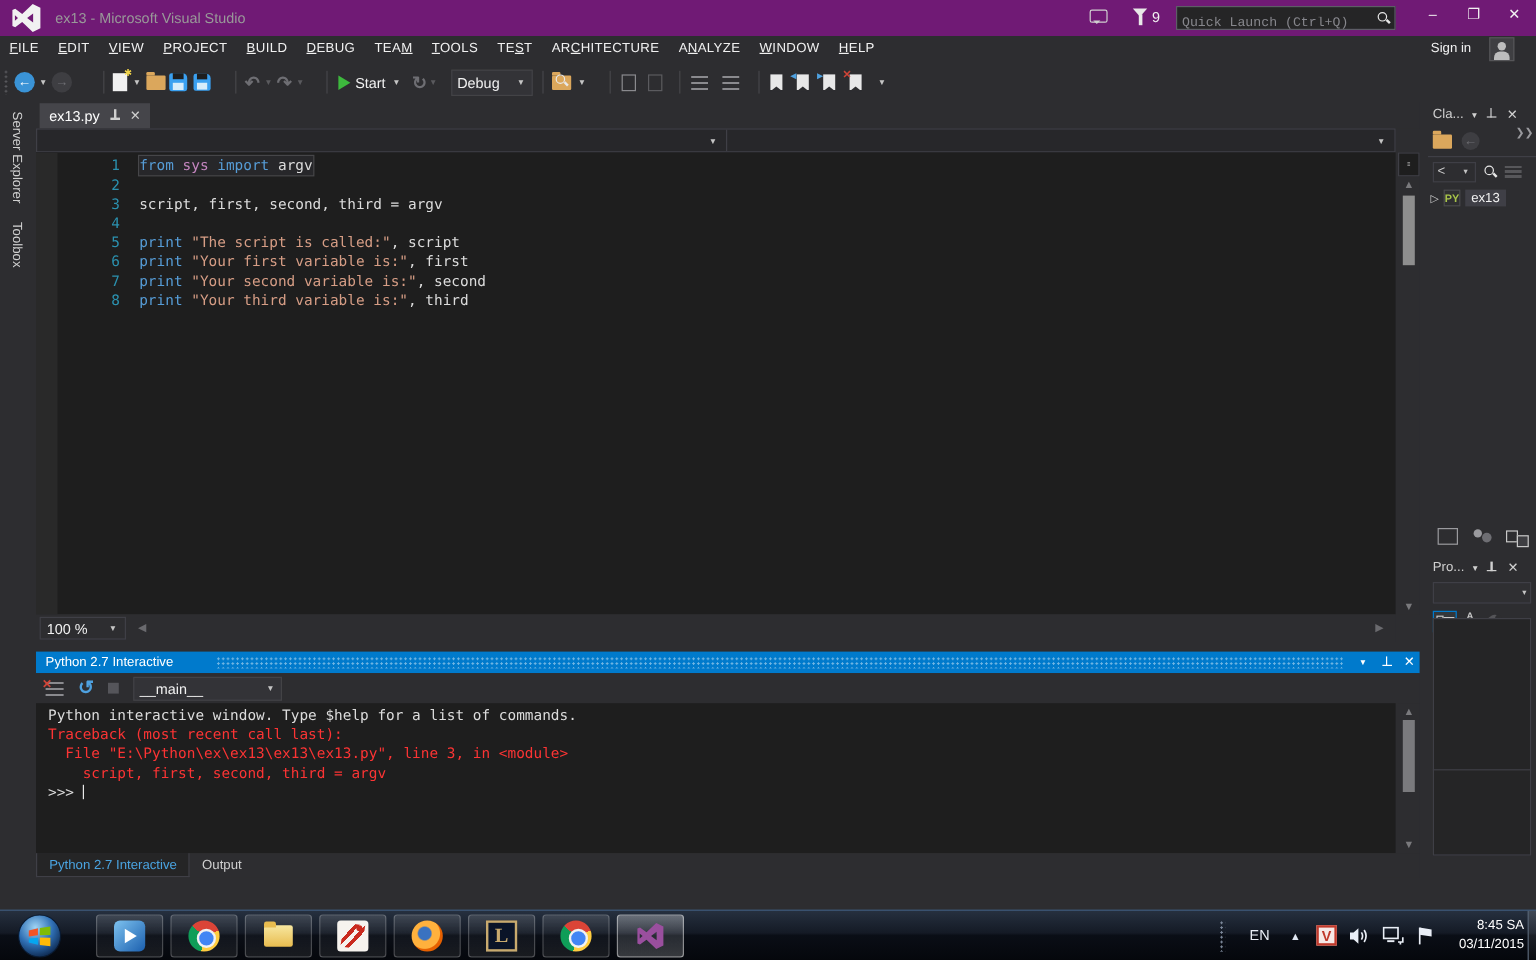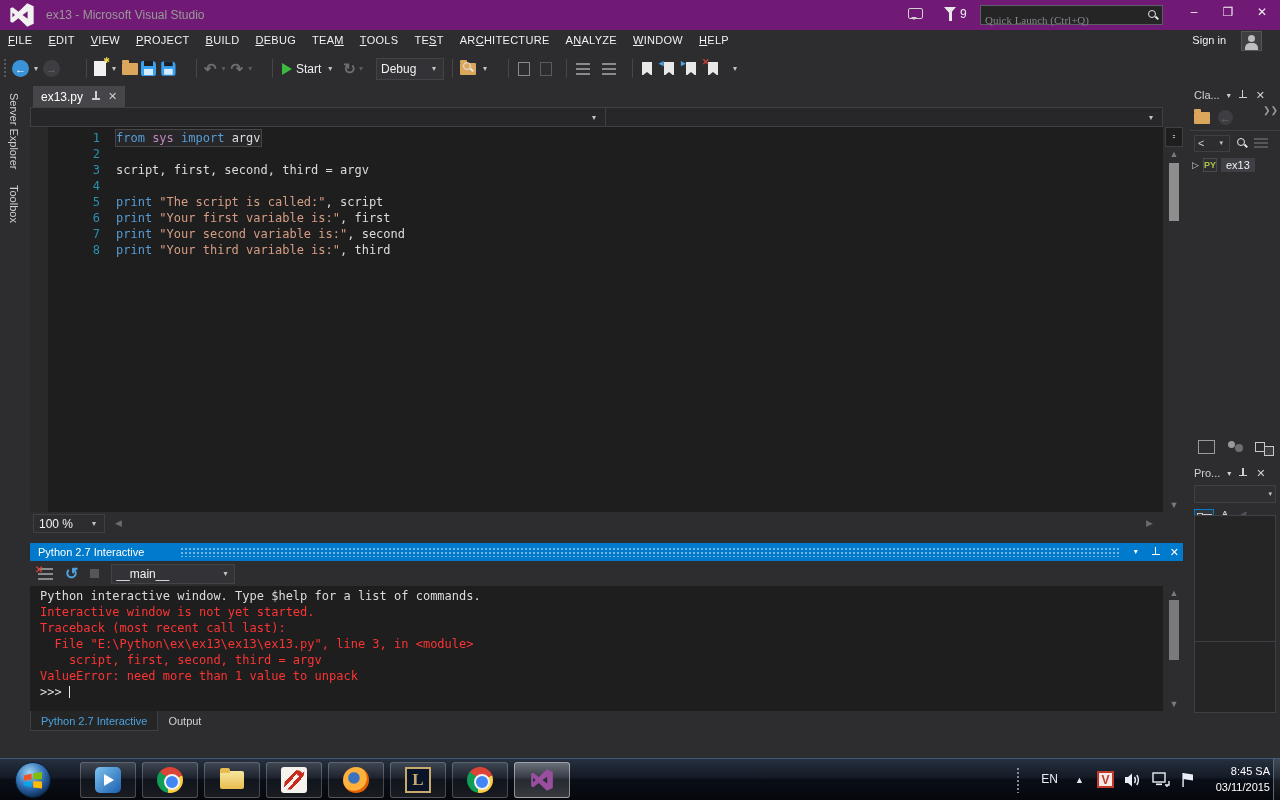--- a/index.html
+++ b/index.html
@@ -15,21 +15,21 @@
     border:1px solid #d0d0d0; border-radius:2px; }
   #feedback-icon::after { content:""; position:absolute; left:2px; bottom:-5px;
     border:3px solid transparent; border-top-color:#d0d0d0; }
   #notif-funnel { position:absolute; left:944px; top:7px; width:0; height:0;
     border-left:6px solid transparent; border-right:6px solid transparent; border-top:7px solid #e8e8e8; }
   #notif-funnel::after { content:""; position:absolute; left:-1.5px; top:-2px; width:3px; height:9px; background:#e8e8e8; }
   #notif-count { position:absolute; left:960px; top:7px; font-size:12px; color:#f1f1f1; }
   #quick-launch { position:absolute; left:980px; top:5px; width:183px; height:20px;
     background:#252526; border:1px solid #5d5d66; }
   #quick-launch input { width:158px; height:28px; background:transparent; border:none; outline:none;
-    color:#c8c8c8; font-size:11px; padding:0 4px; font-family:Liberation Serif, serif; }
+    color:#c8c8c8; font-size:11px; padding:0 4px; font-family:Liberation Mono, monospace; }
   #quick-launch input::placeholder { color:#87878d; }
   .magnifier { position:relative; display:inline-block; width:12px; height:12px; }
   .magnifier::before { content:""; position:absolute; left:1px; top:1px; width:6px; height:6px;
     border:1.5px solid #e8e8e8; border-radius:50%; }
   .magnifier::after { content:""; position:absolute; left:8px; top:8px; width:4px; height:1.5px;
     background:#e8e8e8; transform:rotate(45deg); }
   #ql-mag { position:absolute; right:3px; top:3px; }
   .win-btn { position:absolute; top:0; width:32px; height:24px; color:#f1f1f1; font-size:12px;
     text-align:center; line-height:24px; }
   #btn-min { left:1178px; } #btn-restore { left:1212px; } #btn-close { left:1246px; }
@@ -462,25 +462,23 @@
       <span class="resetlines-ic"></span>
       <span class="undo-blue">↺</span>
       <span class="sq-btn"></span>
       <div class="combo" id="iw-combo">
         <span>__main__</span>
         <span class="caret">▾</span>
       </div>
     </div>
     <div id="iw-output">
         <div class="out-line normal">Python interactive window. Type $help for a list of commands.</div>
-        <div class="out-line error">Interactive window is not yet started.</div>
         <div class="out-line error">Traceback (most recent call last):</div>
         <div class="out-line error">  File "E:\Python\ex\ex13\ex13\ex13.py", line 3, in &lt;module&gt;</div>
         <div class="out-line error">    script, first, second, third = argv</div>
-        <div class="out-line error">ValueError: need more than 1 value to unpack</div>
         <div class="out-line prompt">&gt;&gt;&gt; <span class="cursor-bar"></span></div>
       </div>
     <div id="iw-scroll">
       <div class="arr up">▲</div>
       <div id="iw-thumb"></div>
       <div class="arr down">▼</div>
     </div>
     <div id="iw-tabs">
         <div class="iw-tab active">Python 2.7 Interactive</div>
         <div class="iw-tab">Output</div>

